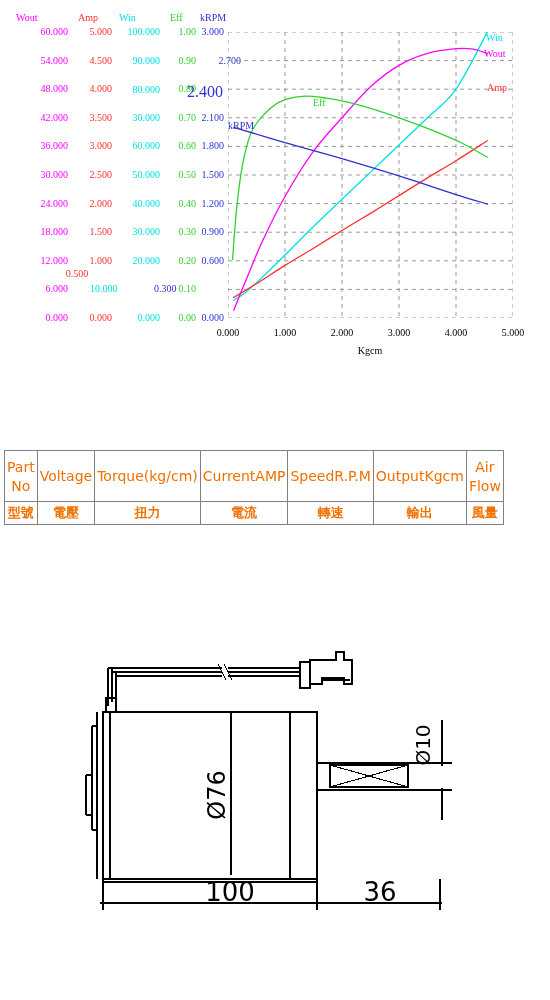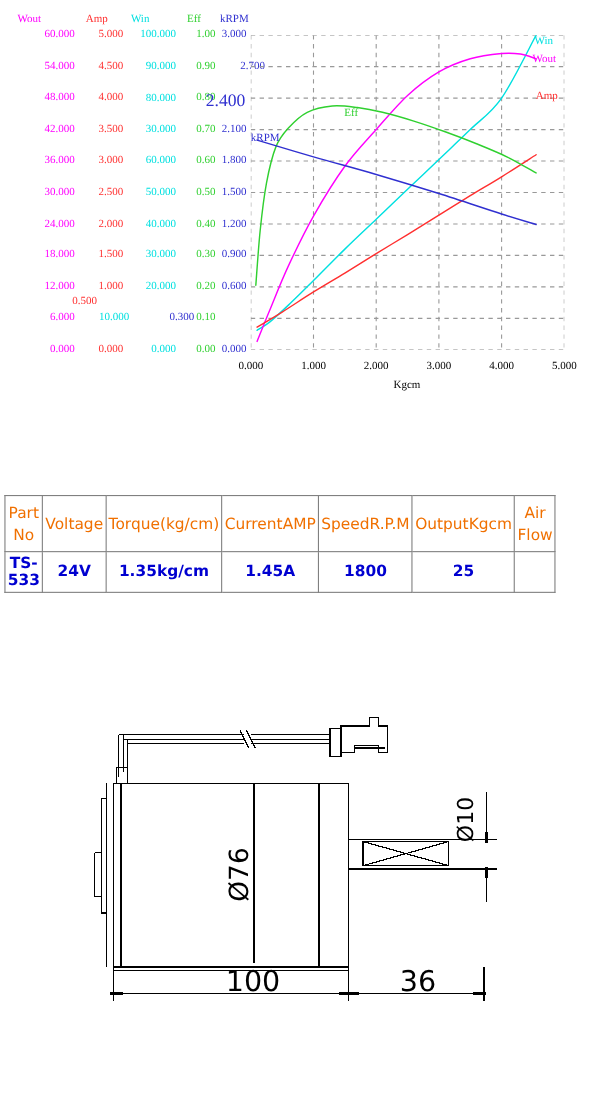--- a/index.html
+++ b/index.html
@@ -160,28 +160,28 @@
   <tbody>
     <tr id="row-en">
         <td style="width: 13%; height: 48px;"><span class="en">Part No</span></td>
         <td style="width: 13%; height: 48px;"><span class="en">Voltage</span></td>
         <td style="width: 16%; height: 48px;"><span class="en">Torque</span><span class="en l2">(kg/cm)</span></td>
         <td style="width: 12%; height: 48px;"><span class="en">Current</span><span class="en l2">AMP</span></td>
         <td style="width: 12%; height: 48px; margin-top: 19px;"><span class="en">Speed</span><span class="en l2">R.P.M</span></td>
         <td style="width: 12%; height: 48px;"><span class="en">Output</span><span class="en l2">Kgcm</span></td>
         <td style="width: 22%; height: 48px;"><span class="en">Air  Flow</span></td>
       </tr>
-    <tr id="row-val">
-        <td class="val">TS-533</td>
-        <td class="val">24V</td>
-        <td class="val">1.35kg/cm</td>
-        <td class="val">1.45A</td>
-        <td class="val">1800</td>
-        <td class="val">25</td>
-        <td class="val"></td>
+    <tr id="row-cn">
+        <td class="cn">型號</td>
+        <td class="cn">電壓</td>
+        <td class="cn">扭力</td>
+        <td class="cn">電流</td>
+        <td class="cn">轉速</td>
+        <td class="cn">輸出</td>
+        <td class="cn">風量</td>
       </tr>
   </tbody>
 </table>
 
 <div id="drawing">
 <svg width="550" height="340" viewBox="0 0 550 340">
   <g fill="none" stroke="#000000" stroke-width="1.1" shape-rendering="crispEdges">
 
     <path d="M108 48 L108 86"></path>
     <path d="M112 48 L112 82"></path>

